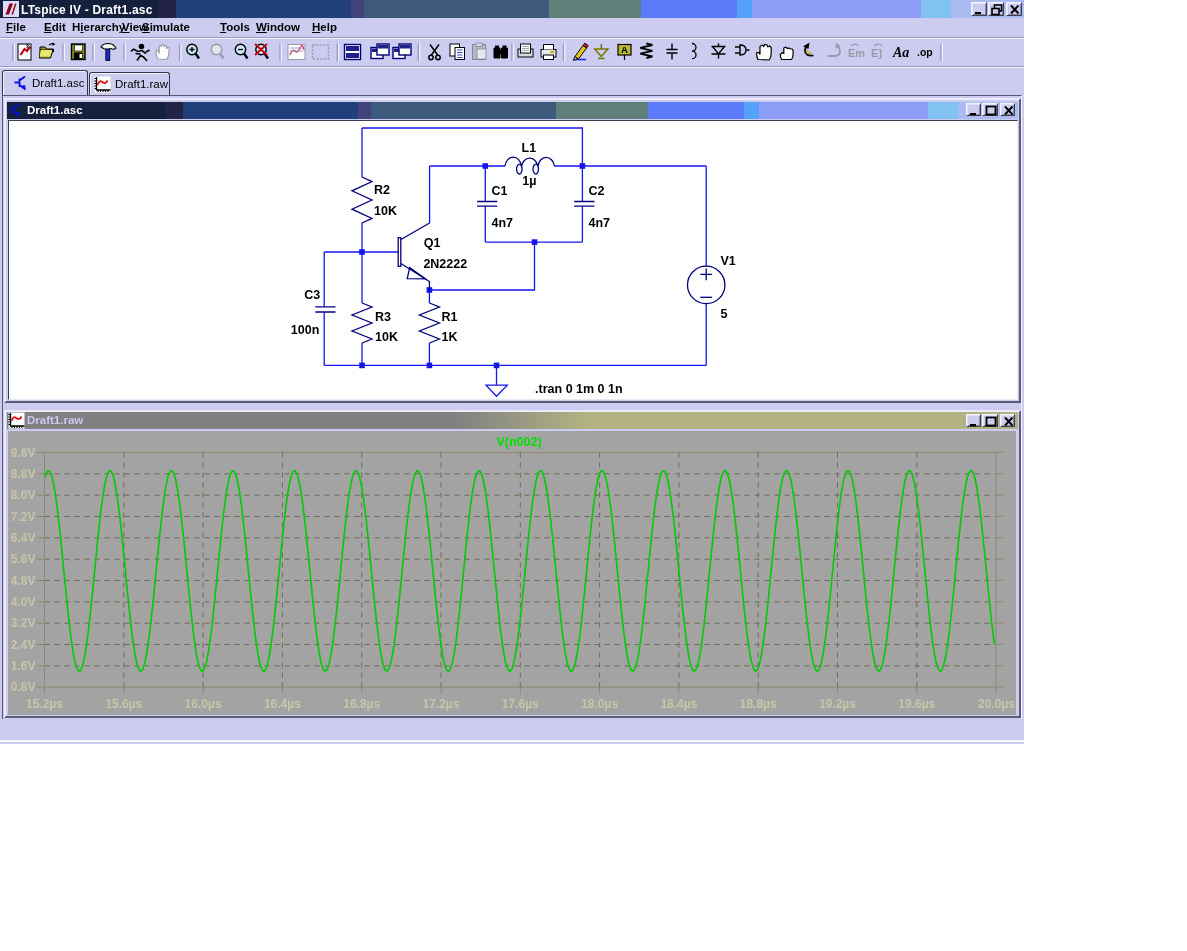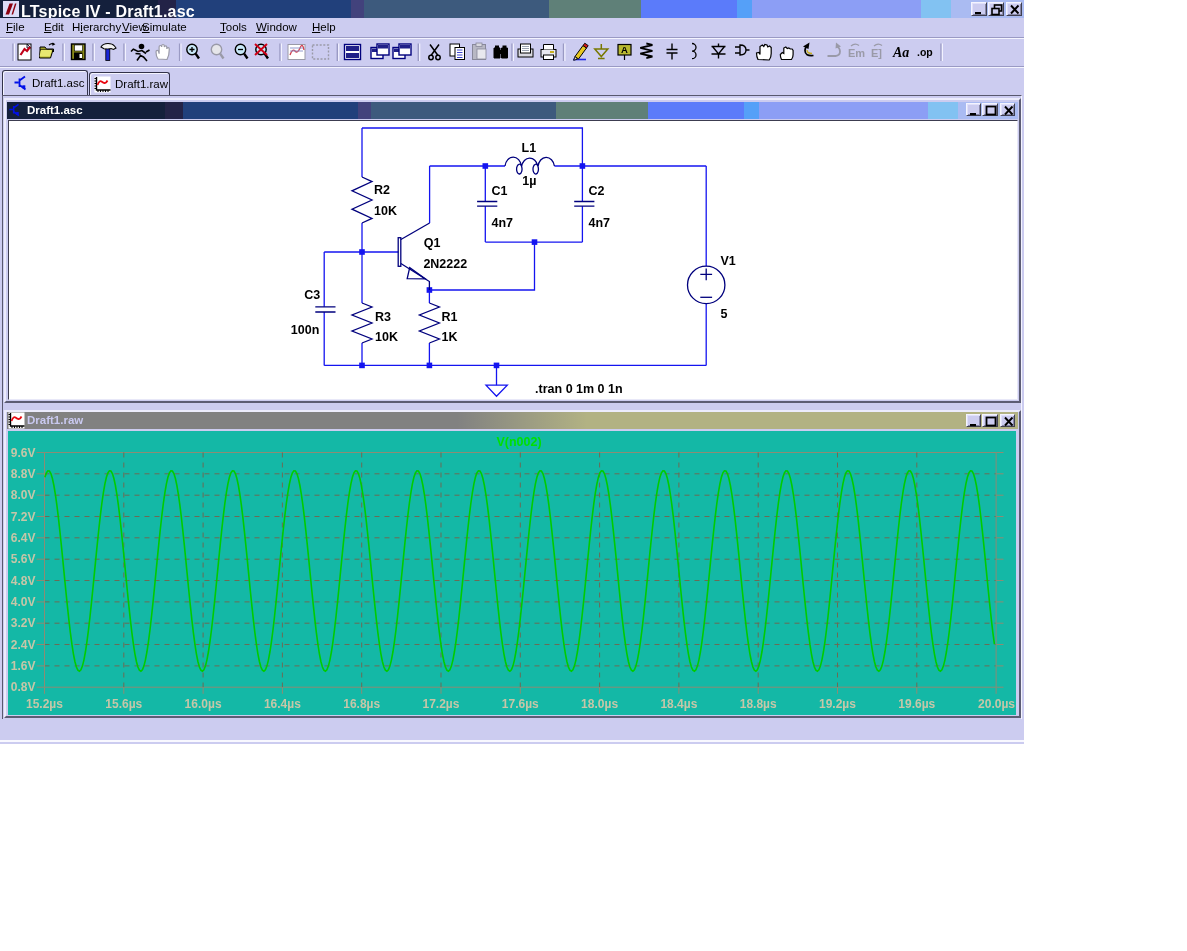--- a/index.html
+++ b/index.html
@@ -1,20 +1,20 @@
 <!DOCTYPE html>
 <html><head><meta charset="utf-8"><style>
 * { margin:0; padding:0; box-sizing:border-box; -webkit-font-smoothing:antialiased; }
 html,body { width:1187px; height:951px; background:#fff; font-family:"Liberation Sans",sans-serif; }
 #win { position:absolute; left:0; top:0; width:1024px; height:744px; background:#ccccf0; filter:brightness(1); }
 #tbar { position:absolute; left:0; top:0; width:1024px; height:18px; background:linear-gradient(to right,#14203c 0,#14203c 158px,#232347 158px,#232347 176px,#21407b 176px,#21407b 351px,#42427c 351px,#42427c 364px,#3d5a7d 364px,#3d5a7d 549px,#5f8078 549px,#5f8078 641px,#5b7bfa 641px,#5b7bfa 737px,#55a0f8 737px,#55a0f8 752px,#8c9ef5 752px,#8c9ef5 921px,#82c2f2 921px,#82c2f2 951px,#aabbf2 951px,#aabbf2 100%); }
-#tbar .tt { position:absolute; left:21px; top:2.5px; color:#fff; font-size:16px; font-weight:bold; letter-spacing:0.2px; }
+#tbar .tt { position:absolute; left:21px; top:2.5px; color:#fff; font-size:12px; font-weight:bold; letter-spacing:0.2px; }
 .wb { position:absolute; background:#ccccf0; border:1px solid; border-color:#f4f4ff #404050 #404050 #f4f4ff; box-shadow:inset 1px 1px 0 #e0e0fa, inset -1px -1px 0 #8888a8; }
 .wb svg { position:absolute; left:0; top:0; }
-#menubar { position:absolute; left:0; top:18px; width:1024px; height:19px; background:#ccccf0; }
+#menubar { position:absolute; left:0; top:18px; width:1024px; height:19px; background:#ccccf0;font-weight:bold; }
 .mi { position:absolute; top:3px; font-size:11.5px; color:#000; }
 #mgroove { position:absolute; left:0; top:37px; width:1024px; height:2px; border-top:1px solid #9a9ac4; border-bottom:1px solid #f4f4ff; }
 #toolbar { position:absolute; left:0; top:39px; width:1024px; height:27px; background:#ccccf0; }
 #tgroove { position:absolute; left:0; top:66px; width:1024px; height:2px; border-top:1px solid #9a9ac4; border-bottom:1px solid #f4f4ff; }
 #tabstrip { position:absolute; left:0; top:68px; width:1024px; height:27px; background:#ccccf0; }
 .tab { position:absolute; background:#ccccf0; border:1px solid #33334a; border-bottom:none; border-radius:3px 3px 0 0; box-shadow:inset 1px 1px 0 #f4f4ff; }
 .tab .tx { position:absolute; font-size:11.5px; color:#000; }
 #mdi { position:absolute; left:2px; top:95px; width:1020px; height:631px; background:#ccccf0; border:1px solid; border-color:#58586e #f4f4ff #f4f4ff #58586e; }
 .child { position:absolute; border:2px solid; border-color:#ececfc #5c5c74 #5c5c74 #ececfc; background:#ccccf0; }
 .ctitle { position:absolute; left:2px; top:2px; height:17px; }
@@ -355,21 +355,21 @@
     <div class="child" style="left:1px;top:314px;width:1017px;height:308px">
       <div class="ctitle" style="left:1px;top:0px;width:1011px;background:linear-gradient(to right,#818181 0,#818181 450px,#b2b283 580px,#b2b283 100%)">
         <span style="position:absolute;left:1px;top:0px"><svg width="17" height="17" viewBox="0 0 17 17">
               <rect x="0.5" y="0.5" width="16" height="16" fill="#fff"></rect>
               <path d="M2.5,1 v13 h14" stroke="#000" stroke-width="1.4" fill="none"></path>
               <path d="M2.5,2.5 h-2 M2.5,5 h-2 M2.5,7.5 h-2 M2.5,10 h-2 M2.5,12.5 h-2 M4,14 v2 M6.5,14 v2 M9,14 v2 M11.5,14 v2 M14,14 v2" stroke="#000" stroke-width="1.1"></path>
               <path d="M3.5,9 q2,-5 4,-3.5 t3,1.5 q1.5,0.5 3,-2.5" stroke="#e80810" stroke-width="1.8" fill="none"></path>
             </svg></span>
         <span class="ctext" style="color:#c9c9ef">Draft1.raw</span>
       </div>
-      <div style="position:absolute;left:2px;top:19px;width:1008px;height:284px;background:#14b8a6;overflow:hidden">
+      <div style="position:absolute;left:2px;top:19px;width:1008px;height:284px;background:#a3a3a3;overflow:hidden">
         <svg width="1008" height="284" viewBox="8 431 1008 284">
           <text x="519" y="446" text-anchor="middle" style="font:bold 12.5px 'Liberation Sans';fill:#00e000">V(n002)</text>
           <line x1="44.5" y1="452.5" x2="996.1" y2="452.5" stroke="#8c8c74" stroke-width="1"></line>
 <line x1="36.5" y1="452.5" x2="44.5" y2="452.5" stroke="#8c8c74" stroke-width="1"></line>
 <line x1="996.1" y1="452.5" x2="1003.5" y2="452.5" stroke="#8c8c74" stroke-width="1"></line>
 <text x="35.5" y="456.7" text-anchor="end" class="axl">9.6V</text>
 <line x1="44.5" y1="473.8" x2="996.1" y2="473.8" stroke="#6b6b55" stroke-width="1" stroke-dasharray="5 5"></line>
 <line x1="36.5" y1="473.8" x2="44.5" y2="473.8" stroke="#8c8c74" stroke-width="1"></line>
 <line x1="996.1" y1="473.8" x2="1003.5" y2="473.8" stroke="#8c8c74" stroke-width="1"></line>
 <text x="35.5" y="478.0" text-anchor="end" class="axl">8.8V</text>

